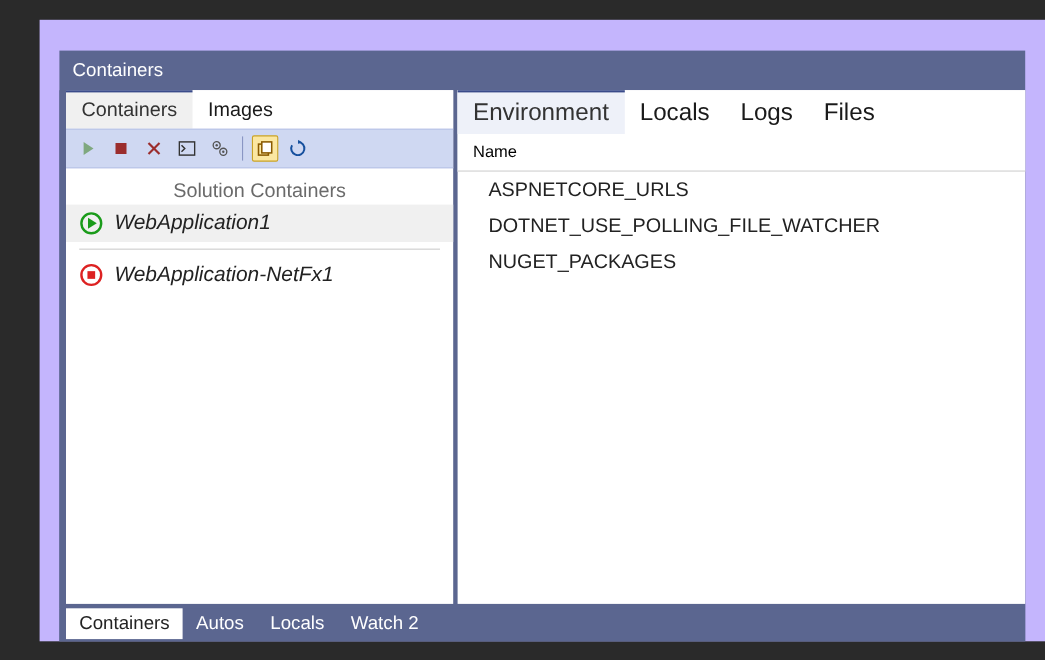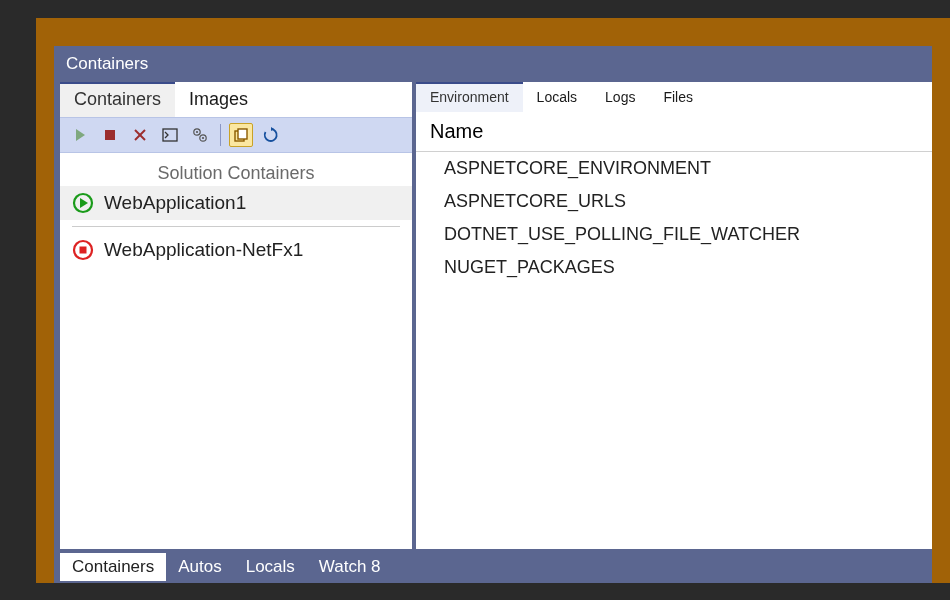--- a/index.html
+++ b/index.html
@@ -1,38 +1,38 @@
 <!DOCTYPE html>
 <html><head>
   <meta charset="utf-8">
   <style>
     * { box-sizing: border-box; margin: 0; padding: 0; font-family: "Segoe UI", Arial, sans-serif; }
     body { background: #2a2a2a; width: 950px; height: 600px; display: flex; align-items: center; justify-content: center; }
-    .outer { background: #a16207; padding: 28px 18px 0 18px; width: 918px; height: 565px; display: flex; flex-direction: column; margin-left: 36px; }
+    .outer { background: #c4b5fd; padding: 28px 18px 0 18px; width: 918px; height: 565px; display: flex; flex-direction: column; margin-left: 36px; }
     .panel { flex: 1; background: #5b6690; display: flex; flex-direction: column; }
     .titlebar { color: #fff; padding: 8px 12px; font-size: 17px; }
     .body { flex: 1; display: flex; gap: 0; background: #5b6690; padding: 0 0 4px 6px; }
     .left { width: 352px; background: #fff; display: flex; flex-direction: column; }
     .left-tabs { display: flex; background: #fff; }
     .ltab { padding: 7px 14px 7px 14px; font-size: 18px; color: #1a1a1a; cursor: pointer; }
     .ltab.active { background: #f0f0f0; color: #333; border-top: 2px solid #3a4b8a; padding-top: 5px; }
     .toolbar { background: #cfd8f2; padding: 5px 8px; display: flex; align-items: center; gap: 6px; border-top: 1px solid #b8c4e6; border-bottom: 1px solid #b8c4e6; }
     .tbtn { width: 24px; height: 24px; display: flex; align-items: center; justify-content: center; cursor: pointer; border-radius: 2px; }
     .tbtn.sel { background: #fbe7a1; border: 1px solid #c9a227; }
     .divider { width: 1px; height: 22px; background: #8a96c4; margin: 0 2px; }
     .section-label { color: #6a6a6a; font-size: 18px; padding: 10px 12px 2px 12px; text-align: center; }
-    .container-row { display: flex; align-items: center; padding: 6px 12px 6px 12px; font-size: 19px; color: #222; cursor: pointer; gap: 10px; }
+    .container-row { display: flex; align-items: center; padding: 6px 12px 6px 12px; font-size: 19px; color: #222; cursor: pointer; gap: 10px; font-style: italic; }
     .container-row.active { background: #f0f0f0; }
     .hr { height: 1px; background: #ccc; margin: 6px 12px; }
     .play-circle { width: 22px; height: 22px; display: inline-block; }
     .right { flex: 1; background: #fff; display: flex; flex-direction: column; margin-left: 4px; }
     .right-tabs { display: flex; background: #fff; }
-    .rtab { padding: 7px 14px; font-size: 14px; color: #1a1a1a; cursor: pointer; }
+    .rtab { padding: 7px 14px; font-size: 22px; color: #1a1a1a; cursor: pointer; }
     .rtab.active { background: #eef1f9; color: #333; border-top: 2px solid #3a4b8a; padding-top: 5px; }
-    .thead { font-size: 20px; padding: 8px 14px; border-bottom: 1px solid #d0d0d0; background: #fff; }
+    .thead { font-size: 15px; padding: 8px 14px; border-bottom: 1px solid #d0d0d0; background: #fff; }
     .envrow { font-size: 18px; padding: 6px 18px 6px 28px; color: #222; white-space: nowrap; overflow: hidden; text-overflow: ellipsis; }
     .bottom-tabs { display: flex; background: #5b6690; padding: 0 0 2px 6px; }
     .btab { padding: 4px 12px; color: #fff; font-size: 17px; cursor: pointer; }
     .btab.active { background: #fff; color: #222; }
     .spacer { flex: 1; }
   </style>
 </head>
 <body>
 
 <div class="outer">
@@ -113,27 +113,26 @@
       </div>
       <div class="right">
         <div class="right-tabs">
           <div class="rtab active">Environment</div>
           <div class="rtab">Locals</div>
           <div class="rtab">Logs</div>
           <div class="rtab">Files</div>
         </div>
         <div class="thead">Name</div>
         <div>
-          <div class="envrow">ASPNETCORE_ENVIRONMENT</div>
           <div class="envrow">ASPNETCORE_URLS</div>
           <div class="envrow">DOTNET_USE_POLLING_FILE_WATCHER</div>
           <div class="envrow">NUGET_PACKAGES</div>
         </div>
       </div>
     </div>
     <div class="bottom-tabs">
       <div class="btab active">Containers</div>
       <div class="btab">Autos</div>
       <div class="btab">Locals</div>
-      <div class="btab">Watch 8</div>
+      <div class="btab">Watch 2</div>
     </div>
   </div>
 </div>
 
 </body></html>

